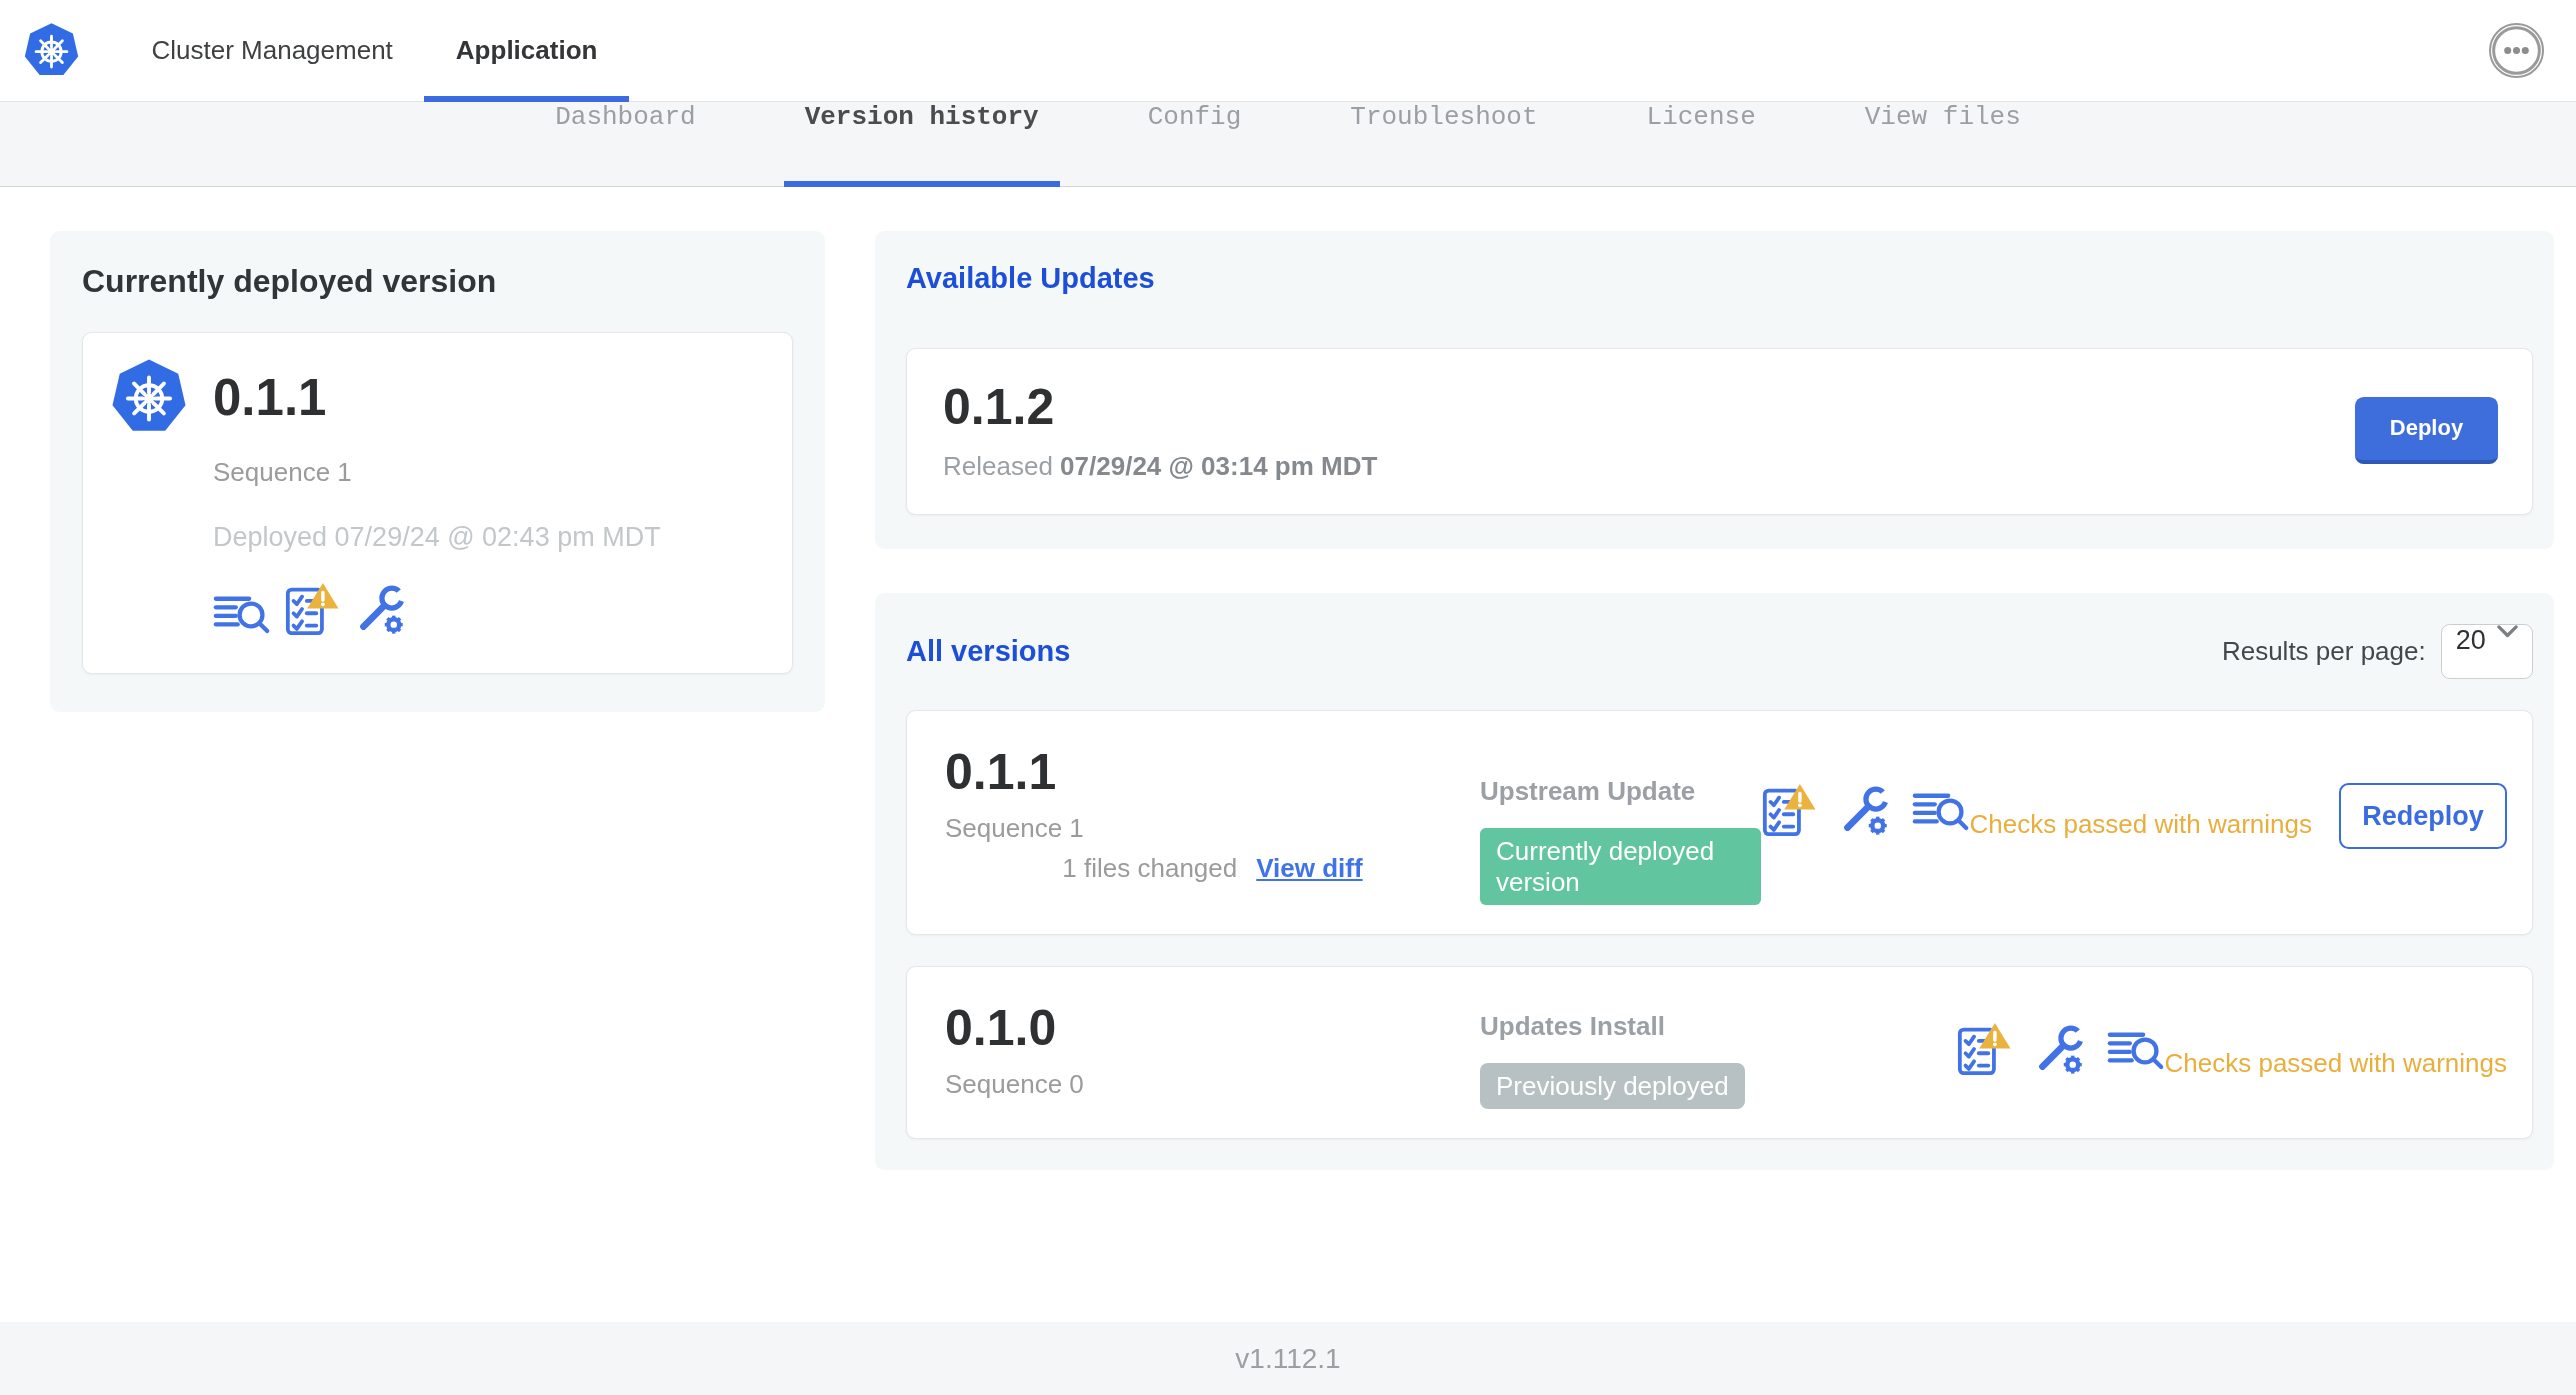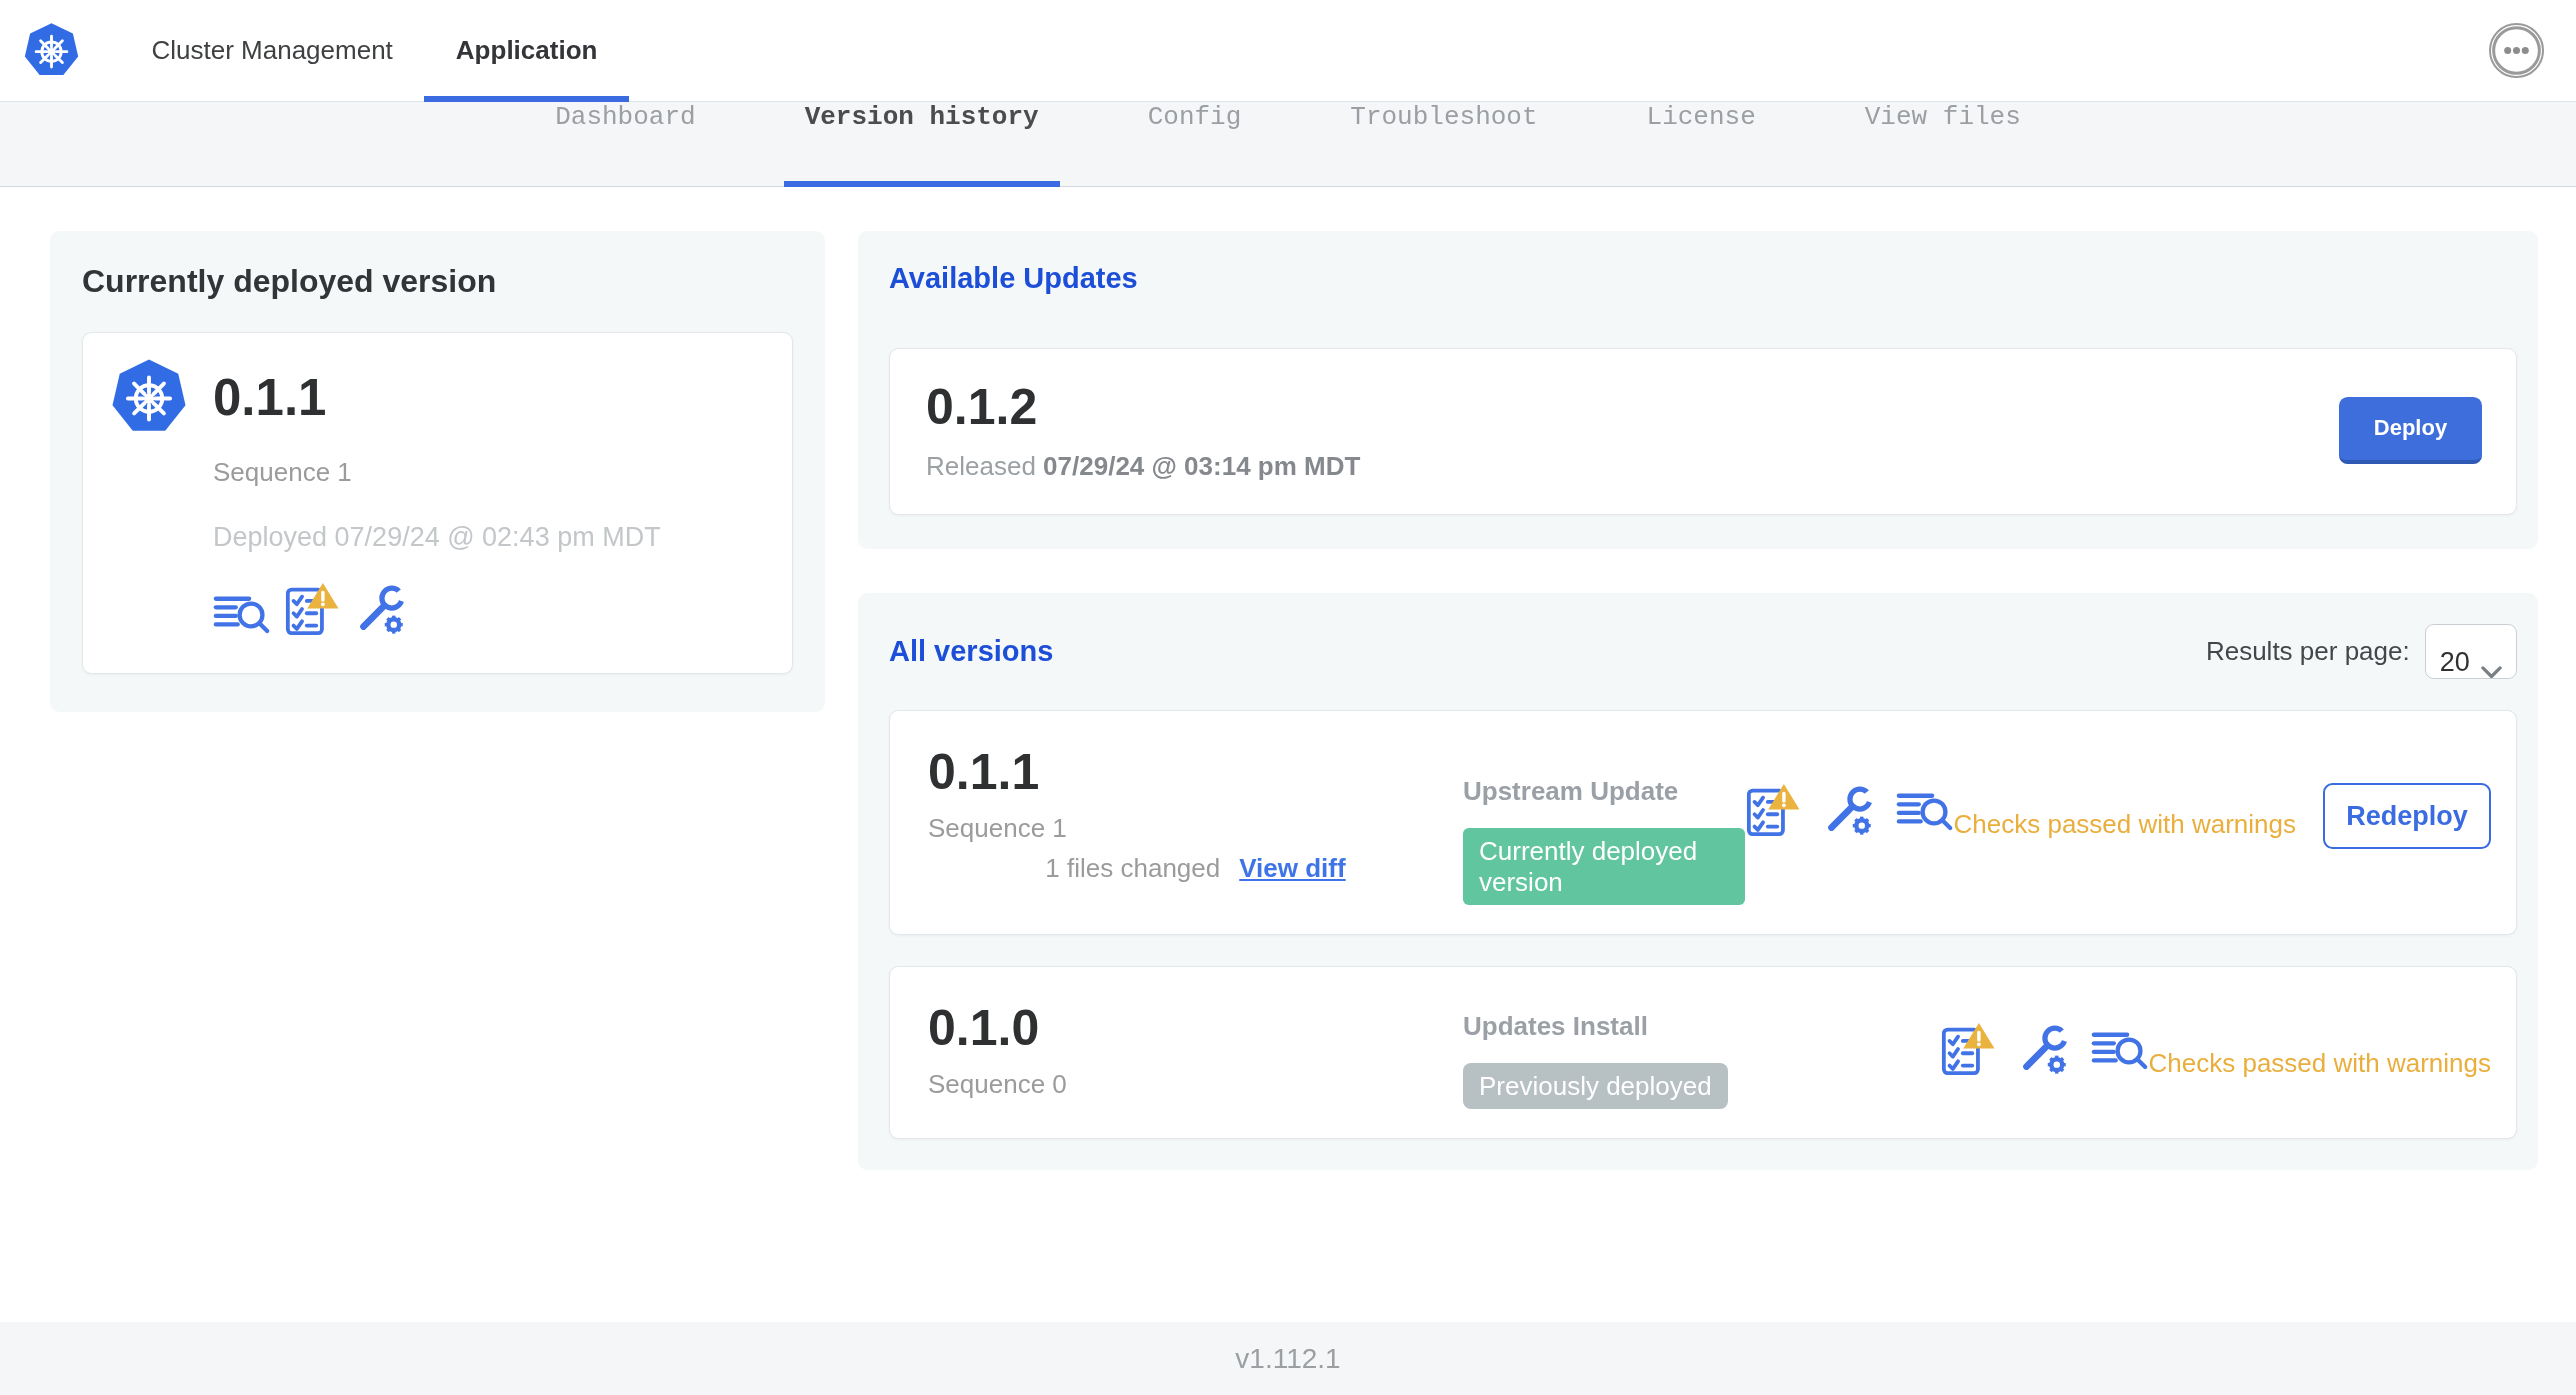--- a/index.html
+++ b/index.html
@@ -16,21 +16,21 @@
   .header-tab.active::after { content:""; position:absolute; left:0; right:0; bottom:-1px; height:5.7px; background:#3a6be0; }
   .more-btn { margin-left:auto; align-self:center; width:55px; height:55px; border-radius:50%; border:2.9px solid #9a9a9a; background:#fff; display:flex; align-items:center; justify-content:center; cursor:pointer; }
 
   
   .subnav { height:85px; background:#f5f6f8; border-bottom:1px solid #d3d7db; display:flex; justify-content:center; align-items:stretch; }
   .subnav-tab { position:relative; display:flex; margin:0 43px; padding:0 11.5px; font-size:26px; color:#9b9fa3; cursor:pointer;font-family:Liberation Mono, monospace; }
   .subnav-tab.active { color:#4a4c4e; font-weight:600; }
   .subnav-tab.active::after { content:""; position:absolute; left:-9.5px; right:-9.5px; bottom:-1px; height:5.7px; background:#3a6be0; }
 
   
-  .main { display:flex; align-items:flex-start; padding:44px 38px 0 50px; gap:33px; }
+  .main { display:flex; align-items:flex-start; padding:44px 22px 0 50px; gap:50px; }
   .section { background:#f5f8f9; border-radius:9.5px; }
 
   
   .left-col { width:775px; flex:none; }
   .cur-section { padding:32px 32px 38px; }
   .cur-title { font-size:32px; font-weight:700; color:#323538; }
   .card { background:#fff; border:1px solid #e3e7ea; border-radius:9.5px; box-shadow:0 1px 2.9px rgba(50,60,70,.05); }
   .cur-card { margin-top:32px; padding:25px 27px 34px; }
   .cur-head { display:flex; align-items:center; }
   .cur-head svg { width:78px; height:78px; display:block; }
@@ -48,21 +48,21 @@
   .au-card { margin-top:53px; padding:29px 34px 32px 36px; display:flex; align-items:center; justify-content:space-between; }
   .au-version { font-size:50px; font-weight:700; color:#2e3032; }
   .au-released { margin-top:15.3px; font-size:26px; color:#9ba0a4; }
   .au-released b { color:#85898d; font-weight:700; }
   .deploy-btn { width:143px; height:67px; background:#3e6edc; border:none; border-bottom:4.8px solid #2e59b5; border-radius:8.6px; color:#fff; font-size:22px; font-weight:700; font-family:inherit; cursor:pointer; }
 
   .av-section { margin-top:44px; padding:31px 21px 31px 31px; }
   .av-head { display:flex; align-items:center; justify-content:space-between; }
   .rpp { display:flex; align-items:center; gap:15.3px; }
   .rpp-label { font-size:26px; color:#44474a; }
-  .rpp-select { width:92px; height:55px; background:#fff; border:1.9px solid #c9ced3; border-radius:8.6px; display:flex; align-items:flex-end; justify-content:center; gap:11.5px; font-size:27px; color:#2f3133; cursor:pointer; }
+  .rpp-select { width:92px; height:55px; background:#fff; border:1.9px solid #c9ced3; border-radius:8.6px; display:flex; align-items:flex-start; justify-content:center; gap:11.5px; font-size:27px; color:#2f3133; cursor:pointer; }
 
   .version-row { margin-top:31px; padding:32px 25px 29px 38px; display:flex; align-items:flex-start; }
   .vr-col1 { width:535px; flex:none; }
   .vr-version { font-size:50px; font-weight:700; color:#2e3032; }
   .vr-seq { margin-top:11.5px; font-size:26px; color:#9b9b9b; }
   .vr-files { margin-top:9.5px; font-size:26px; color:#9b9b9b; display:flex; align-items:center;justify-content:center; }
   .view-diff { margin-left:19px; font-size:26px; font-weight:700; color:#3f74e8; text-decoration:underline; cursor:pointer; }
   .vr-col2 { flex:1; min-width:0; }
   .vr-source { font-size:26px; font-weight:600; color:#9aa0a6; }
   .vr-badge { display:inline-block; margin-top:21px; padding:7.6px 16px; border-radius:5.7px; font-size:26px; color:#fff; }

